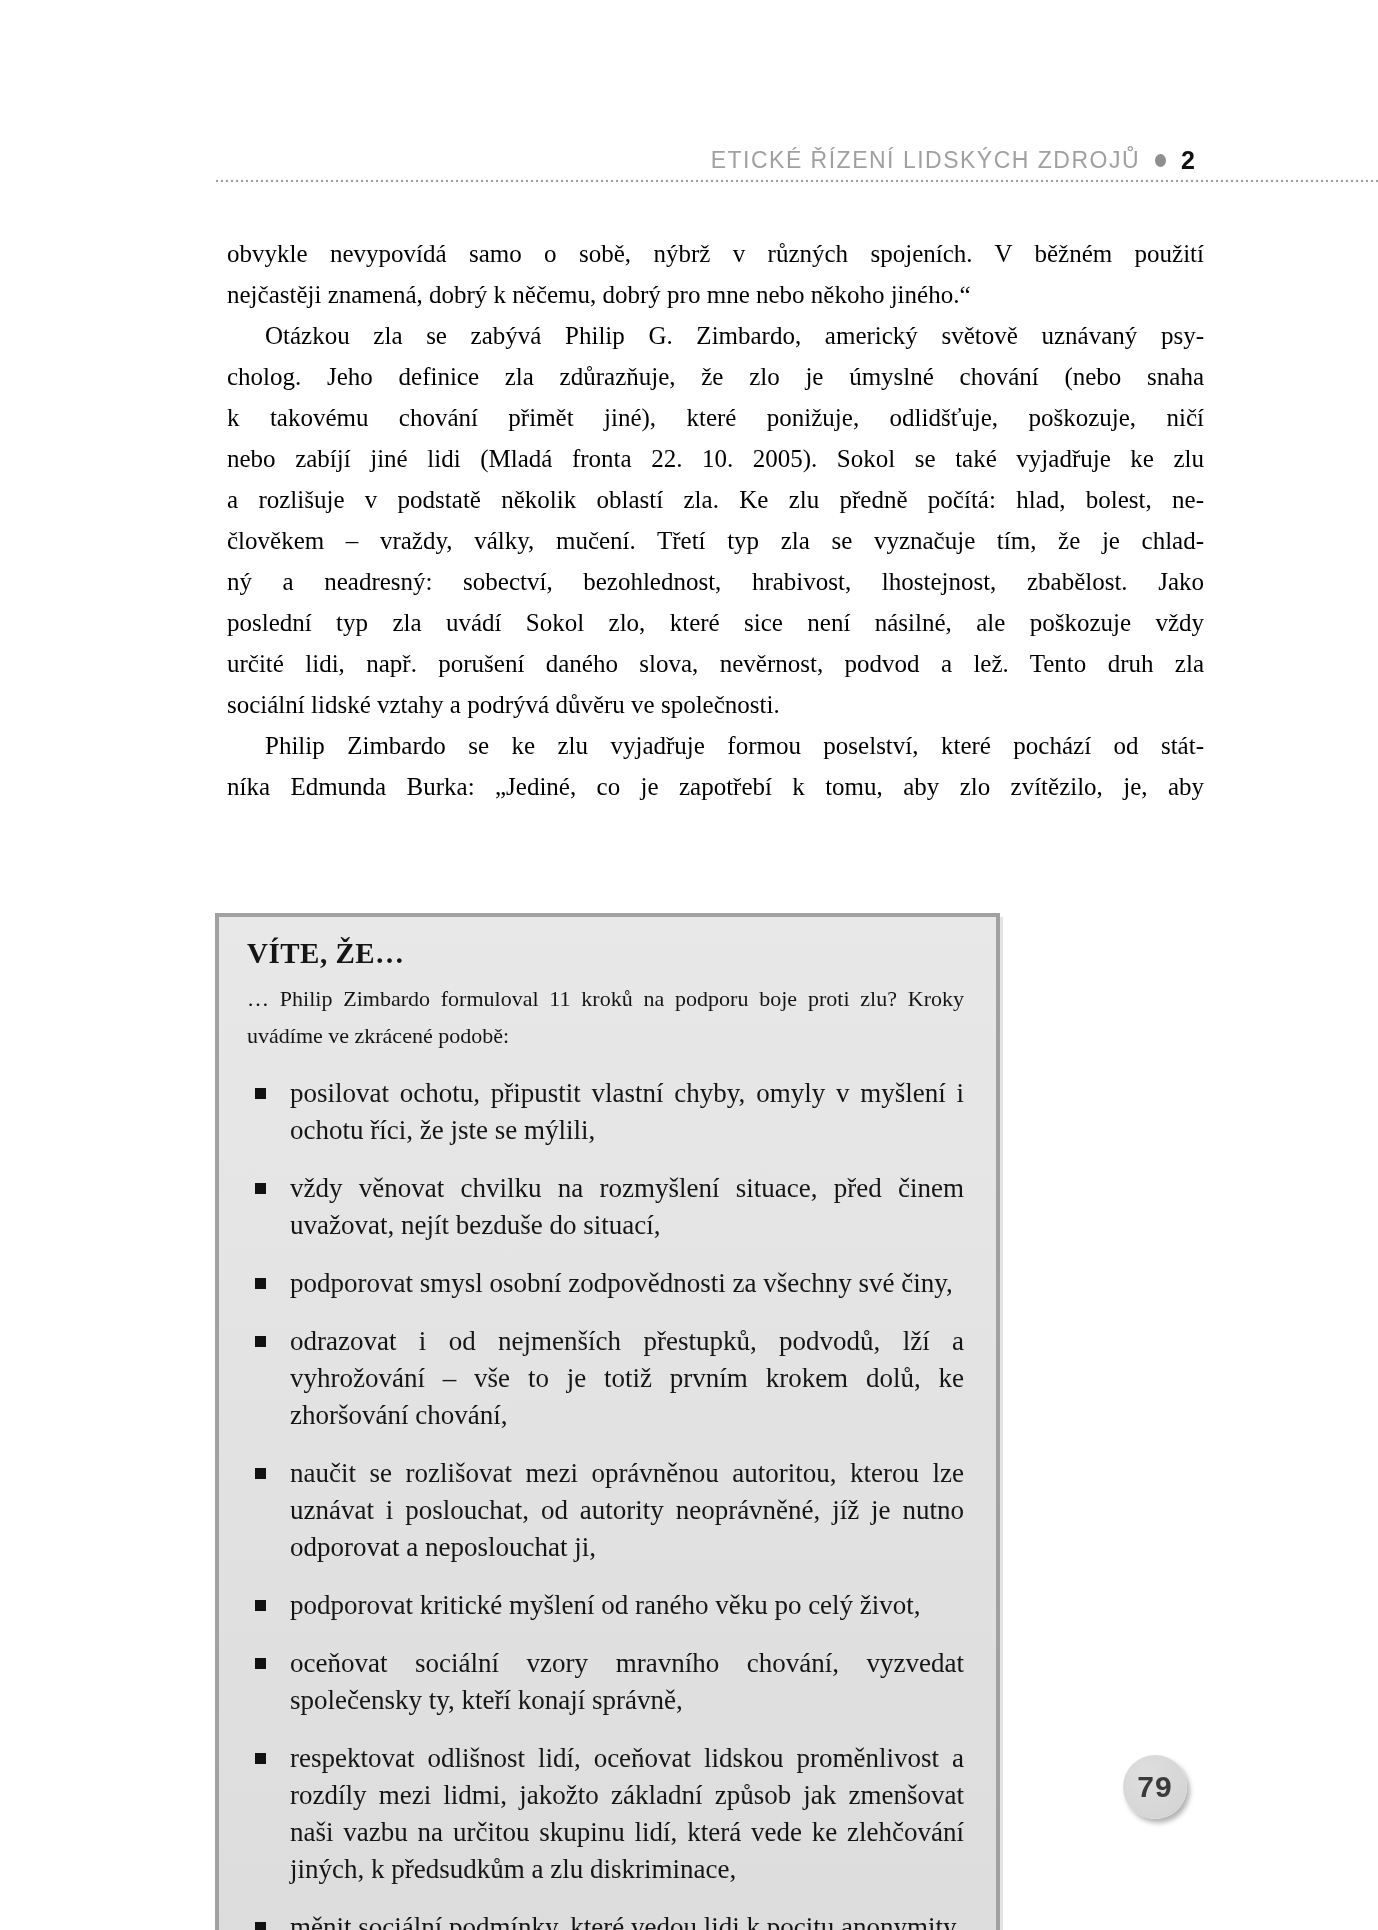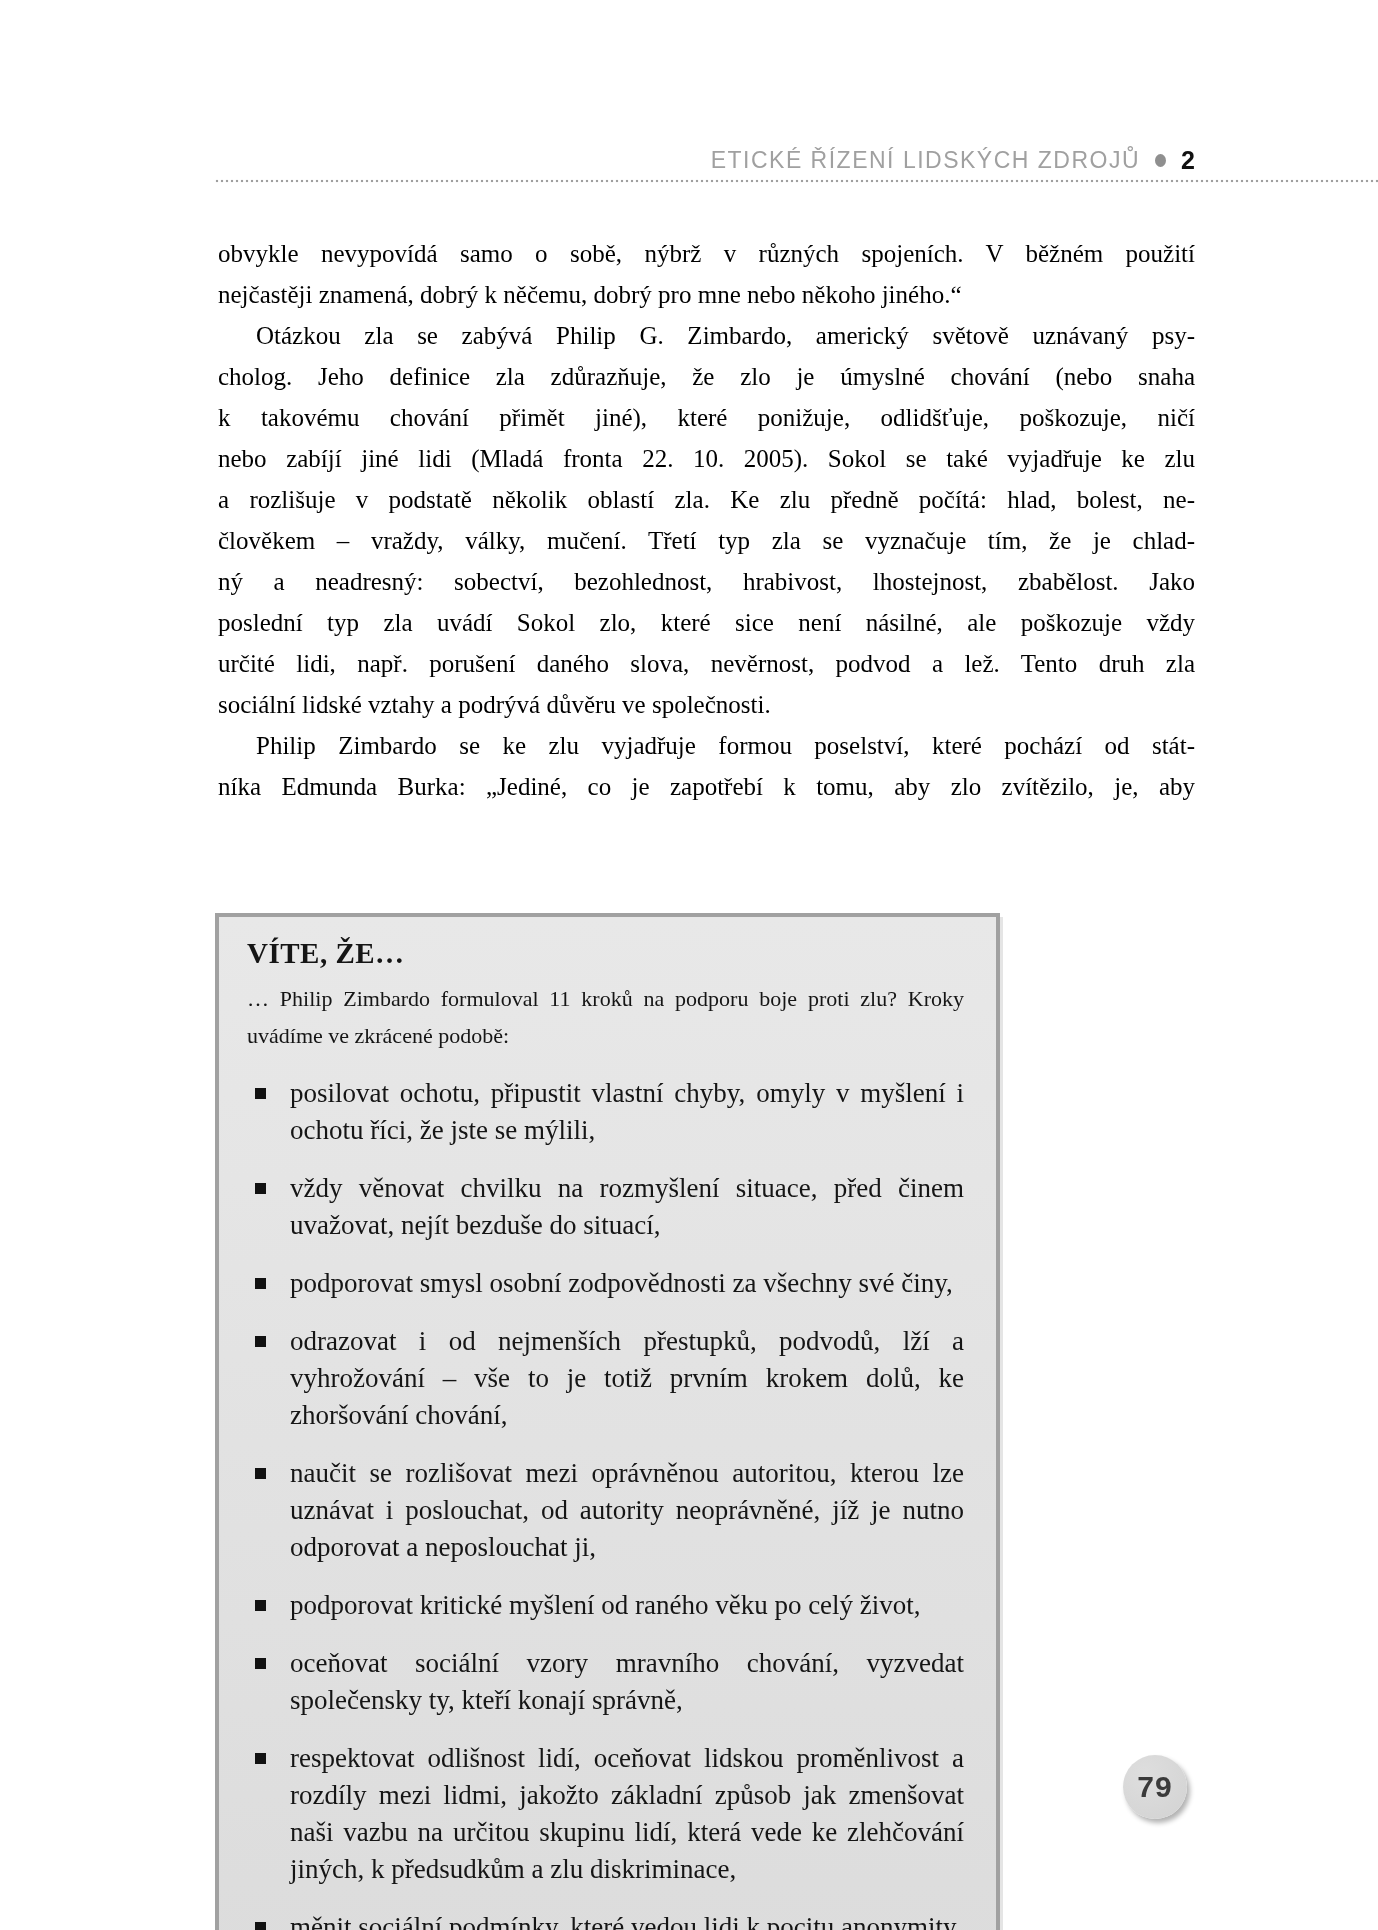--- a/index.html
+++ b/index.html
@@ -25,21 +25,21 @@
     background:#8f8f8f;
   }
   .hdr-num{color:#111;font-size:25px;font-weight:bold;}
   .dotline{
     position:absolute;top:179px;left:215px;right:0;height:4px;
     background-image:radial-gradient(circle at 2px 2px,#9f9f9f 1.3px,transparent 1.6px);
     background-size:5px 4px;background-repeat:repeat-x;
   }
   
   .bodytext{
-    position:absolute;top:233px;left:218px;width:977px;
+    position:absolute;top:233px;left:227px;width:977px;
     font-size:25px;line-height:41px;color:#000;
   }
   .jline{height:41px;overflow:hidden;text-align:justify;}
   .jline::after{content:"";display:inline-block;width:100%;}
   .lline{height:41px;white-space:nowrap;}
   .ind{text-indent:38px;}
   .b{font-weight:normal;}
   
   .infobox{
     position:absolute;top:913px;left:215px;width:785px;

